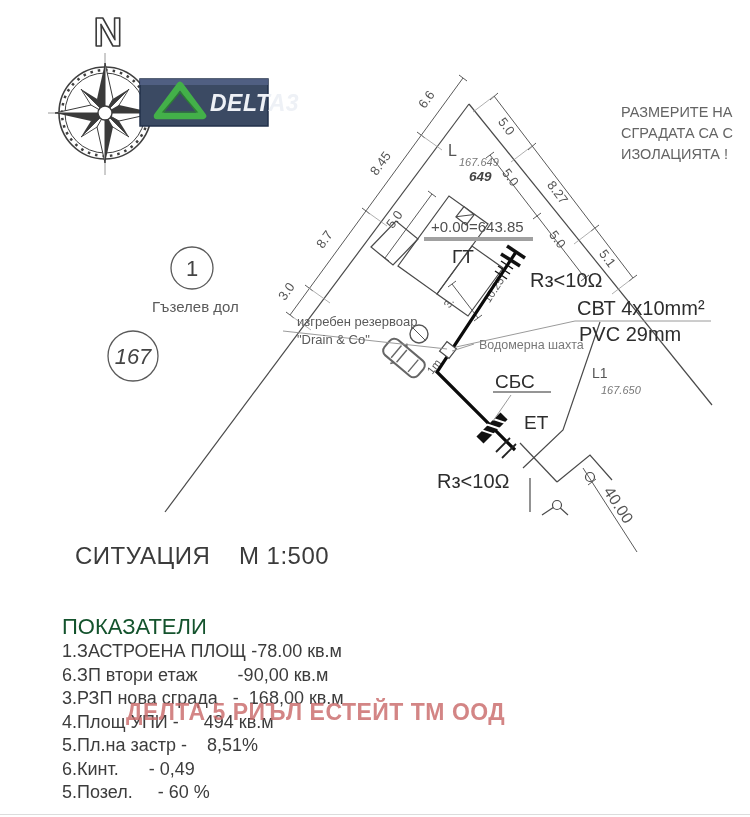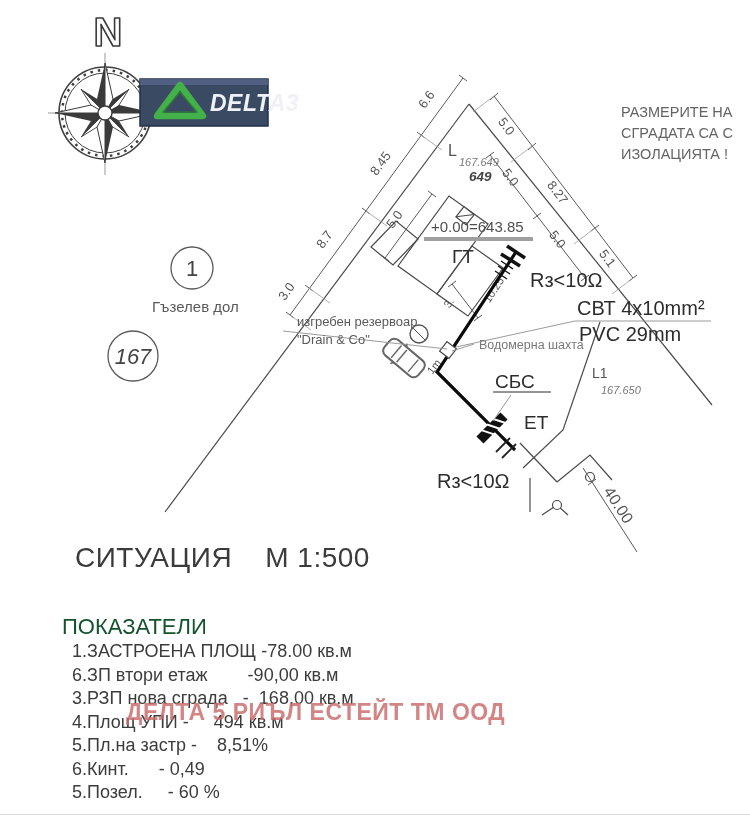--- a/index.html
+++ b/index.html
@@ -11,25 +11,25 @@
   .ln   {stroke:#4a4a4a;stroke-width:1.2;fill:none;}
   .lnth {stroke:#8f8f8f;stroke-width:0.9;fill:none;}
   .dim  {stroke:#5a5a5a;stroke-width:1;fill:none;}
   .wit  {stroke:#9a9a9a;stroke-width:0.8;fill:none;}
   .cable{stroke:#0b0b0b;stroke-width:3.2;fill:none;}
   .dimtxt{font-size:13px;fill:#555;text-anchor:middle;}
   .smtxt {font-size:11px;fill:#555;}
   .ittxt {font-style:italic;fill:#777;font-size:11px;}
   .lbl-lg{font-size:20px;fill:#2d2d2d;}
   .lbl-md{font-size:19px;fill:#2d2d2d;}
-  .title{position:absolute;left:75px;top:542px;font-size:28px;color:#3b3b3b;
+  .title{position:absolute;left:75px;top:542px;font-size:24px;color:#3b3b3b;
          letter-spacing:.5px;white-space:pre;}
   .ind-head{position:absolute;left:62px;top:614px;font-size:22px;color:#14532d;}
   .ind-list{position:absolute;left:62px;top:640px;font-size:18px;color:#3c3c3c;
-            line-height:23.5px;margin-left:10px;}
+            line-height:23.5px;}
   .ind-list div{white-space:pre;}
   .watermark{position:absolute;left:126px;top:699px;font-size:23px;font-weight:bold;
              color:rgba(201,106,106,0.82);white-space:nowrap;letter-spacing:.5px;}
   .bottom-line{position:absolute;left:0;top:814px;width:750px;height:1px;background:#dcdcdc;}
 </style>
 </head>
 <body>
 
 <div class="canvas">
 

